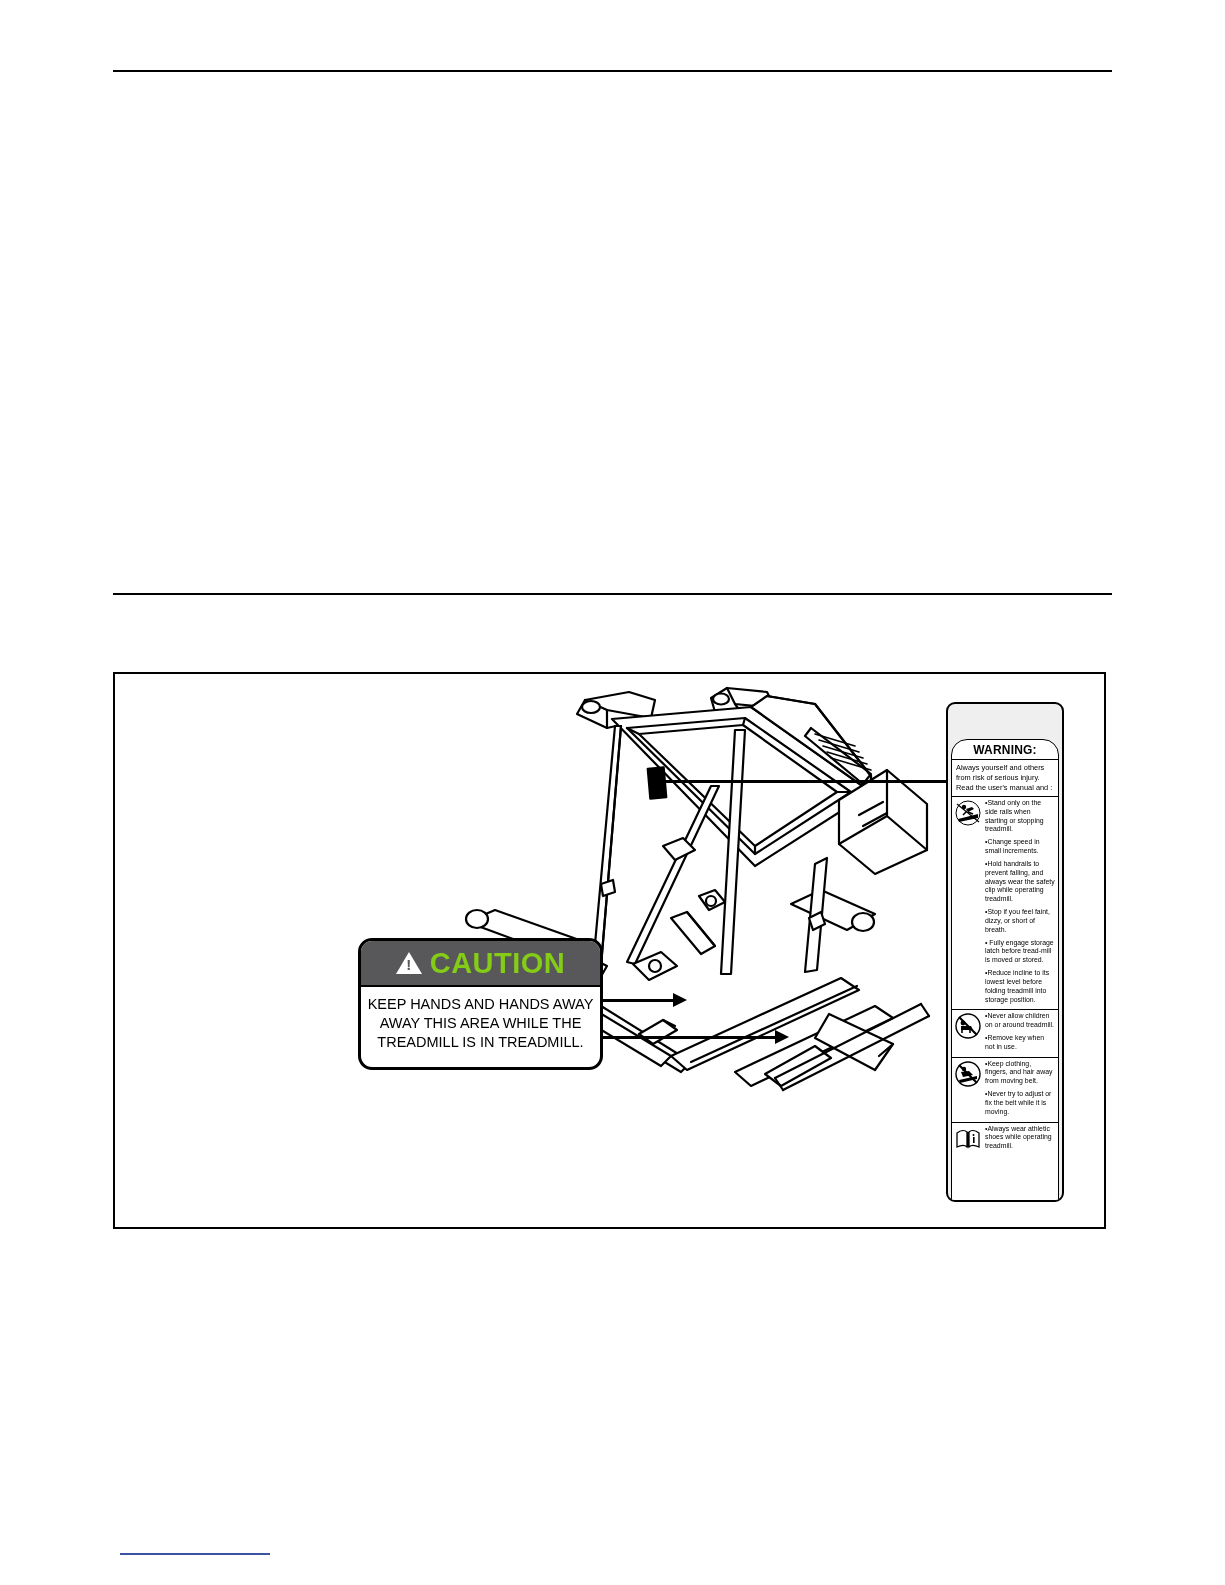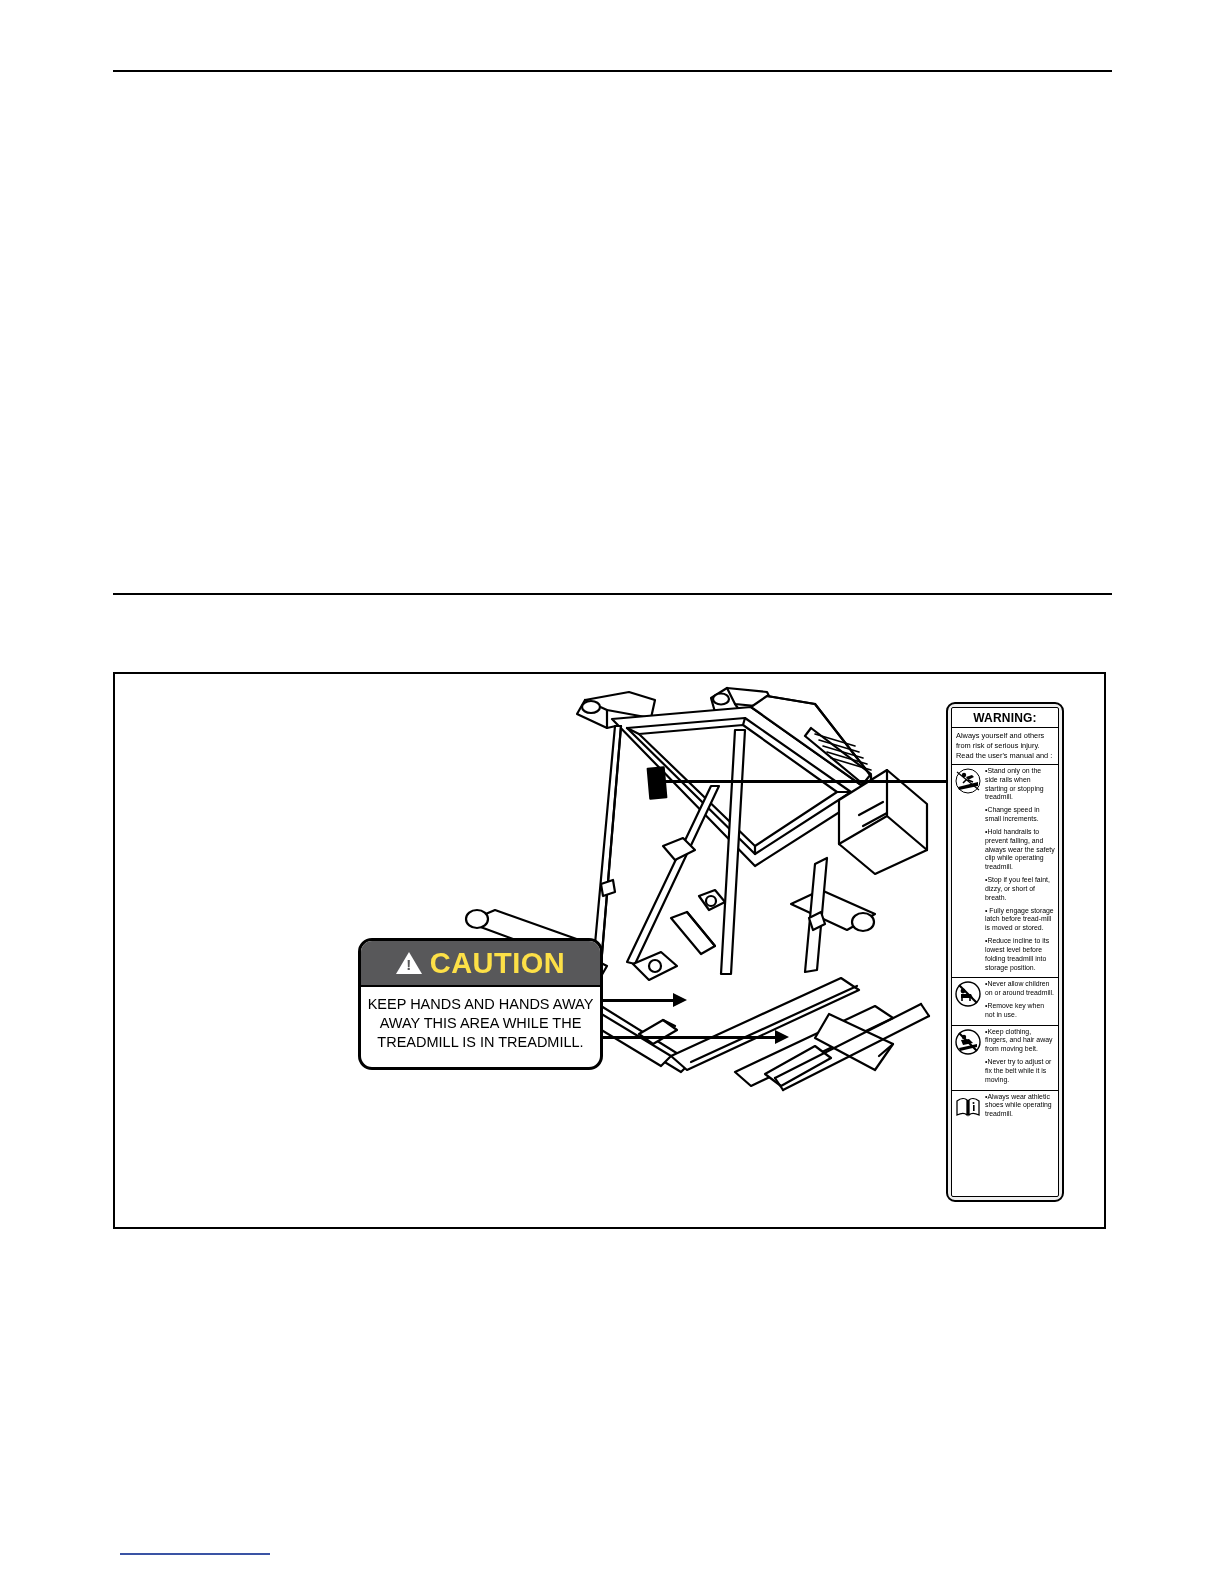--- a/index.html
+++ b/index.html
@@ -79,21 +79,21 @@
     left: -3px;
     top: 5px;
     font-size: 15px;
     font-weight: bold;
     color: #58585a;
     line-height: 1;
     width: 6px;
     text-align: center;
   }
   .caution-head .word {
-    color: #fde047;
+    color: #84cc16;
     font-size: 29px;
     font-weight: bold;
     letter-spacing: 0.5px;
   }
   .caution-body {
     padding: 8px 6px 0 6px;
     text-align: center;
     font-size: 14.5px;
     line-height: 1.32;
     font-weight: 500;
@@ -108,26 +108,27 @@
     height: 500px;
     border: 2px solid #000;
     border-radius: 9px;
     background: #efefef;
     box-sizing: border-box;
     padding: 3px;
     overflow: hidden;
   }
   .warn-inner {
     border: 1px solid #000;
-    border-radius: 2px;
+    border-radius: 16px;
     background: #fff;
     width: 100%;
     height: 100%;
     box-sizing: border-box;
     overflow: hidden;
+    margin-top: 32px;
   }
   .warn-title {
     text-align: center;
     font-size: 12px;
     font-weight: bold;
     padding: 3px 0 2px 0;
     border-bottom: 1px solid #000;
     letter-spacing: 0.2px;
   }
   .warn-intro {

